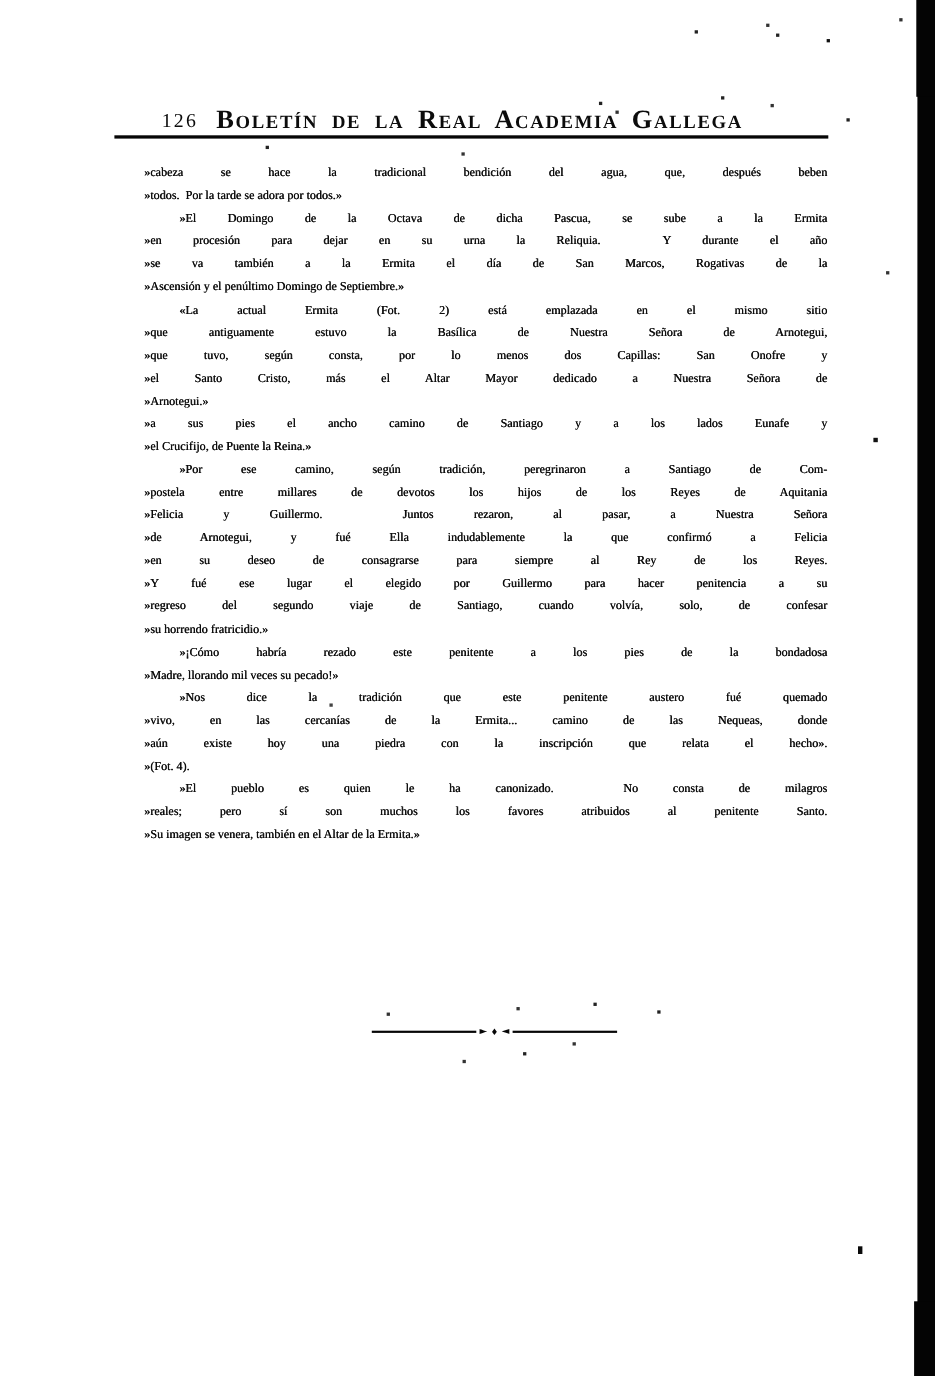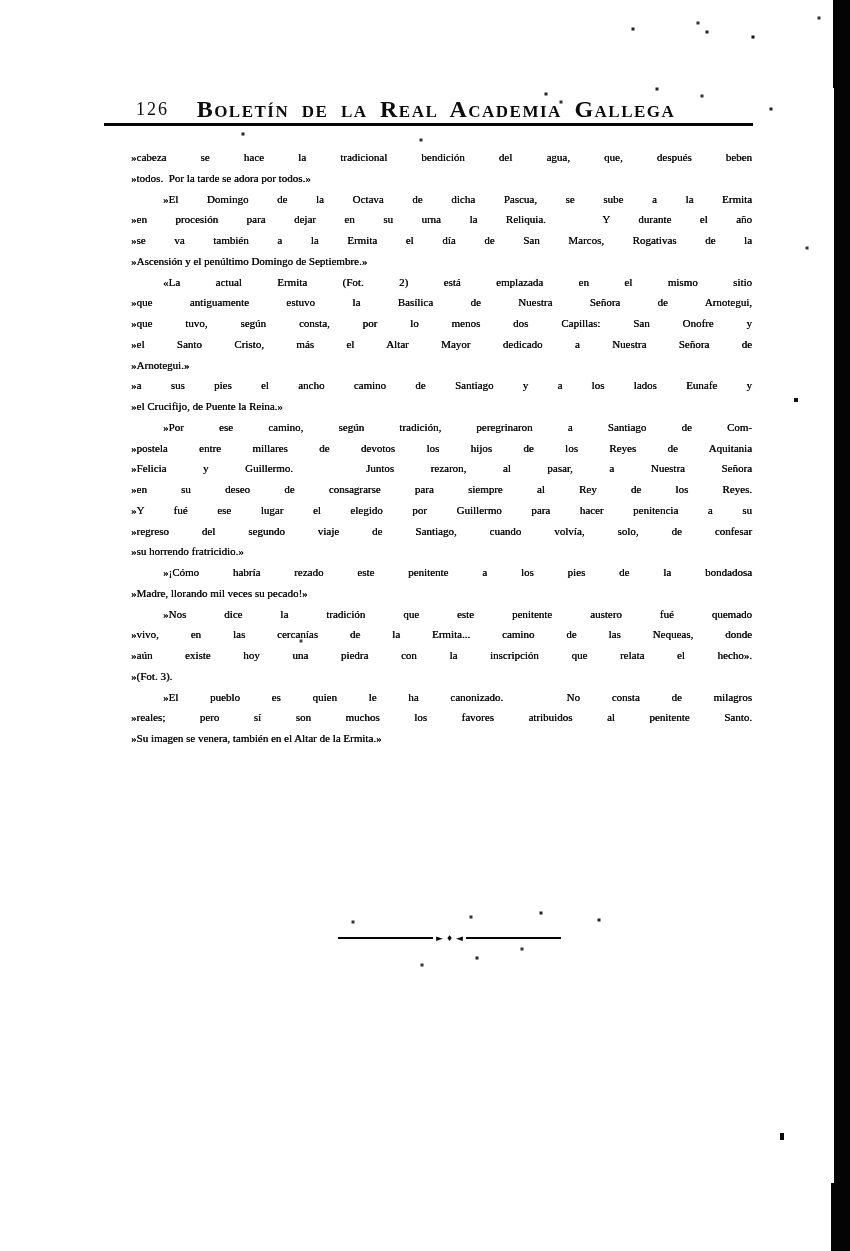--- a/index.html
+++ b/index.html
@@ -13,21 +13,21 @@
     color: #0c0c0c;
   }
   
   .hdr {
     position: absolute;
     top: 96px; left: 104px;
     width: 650px; height: 26px;
   }
   .pagenum {
     position: absolute;
-    left: 32px; top: 3px;
+    left: 43px; top: 3px;
     font-size: 18px;
     letter-spacing: 2px;
   }
   .journal {
     position: absolute;
     left: 0; right: 0; top: 0;
     text-align: center;
     text-indent: 14px;
     font-variant: small-caps;
     font-weight: bold;
@@ -152,30 +152,31 @@
       <div class="line indent">«La actual Ermita (Fot. 2) está emplazada en el mismo sitio</div>
       <div class="line">»que antiguamente estuvo la Basílica de Nuestra Señora de Arnotegui,</div>
       <div class="line">»que tuvo, según consta, por lo menos dos Capillas: San Onofre y</div>
       <div class="line">»el Santo Cristo, más el Altar Mayor dedicado a Nuestra Señora de</div>
       <div class="line endline">»Arnotegui.»</div>
       <div class="line">»a sus pies el ancho camino de Santiago y a los lados Eunafe y</div>
       <div class="line endline">»el Crucifijo, de Puente la Reina.»</div>
       <div class="line indent">»Por ese camino, según tradición, peregrinaron a Santiago de Com-</div>
       <div class="line">»postela entre millares de devotos los hijos de los Reyes de Aquitania</div>
       <div class="line">»Felicia y Guillermo.  Juntos rezaron, al pasar, a Nuestra Señora</div>
+      <div class="line">»de Arnotegui, y fué Ella indudablemente la que confirmó a Felicia</div>
       <div class="line">»en su deseo de consagrarse para siempre al Rey de los Reyes.</div>
       <div class="line">»Y fué ese lugar el elegido por Guillermo para hacer penitencia a su</div>
       <div class="line">»regreso del segundo viaje de Santiago, cuando volvía, solo, de confesar</div>
       <div class="line endline">»su horrendo fratricidio.»</div>
       <div class="line indent">»¡Cómo habría rezado este penitente a los pies de la bondadosa</div>
       <div class="line endline">»Madre, llorando mil veces su pecado!»</div>
       <div class="line indent">»Nos dice la tradición que este penitente austero fué quemado</div>
       <div class="line">»vivo, en las cercanías de la Ermita... camino de las Nequeas, donde</div>
       <div class="line">»aún existe hoy una piedra con la inscripción que relata el hecho».</div>
-      <div class="line endline">»(Fot. 3).</div>
+      <div class="line endline">»(Fot. 4).</div>
       <div class="line indent">»El pueblo es quien le ha canonizado.  No consta de milagros</div>
       <div class="line">»reales; pero sí son muchos los favores atribuidos al penitente Santo.</div>
       <div class="line endline">»Su imagen se venera, también en el Altar de la Ermita.»</div>
     </div>
 
   <div class="divider">
     <span class="divline"></span>
     <span class="orn">►</span>
     <span class="orn center">♦</span>
     <span class="orn">◄</span>

